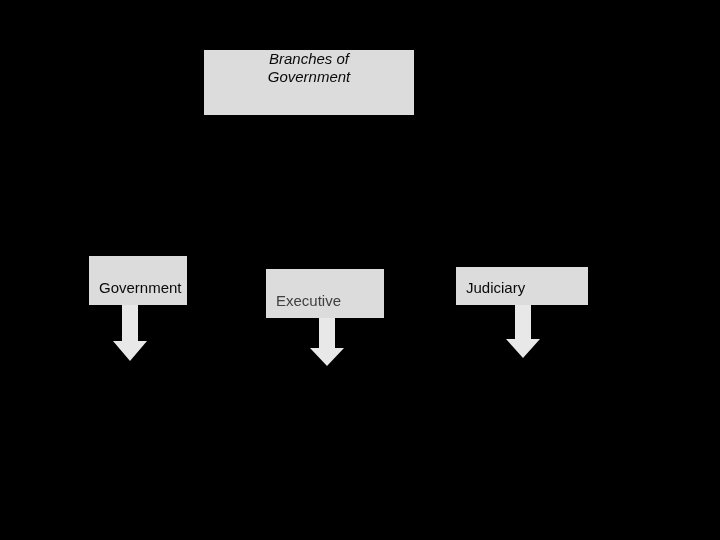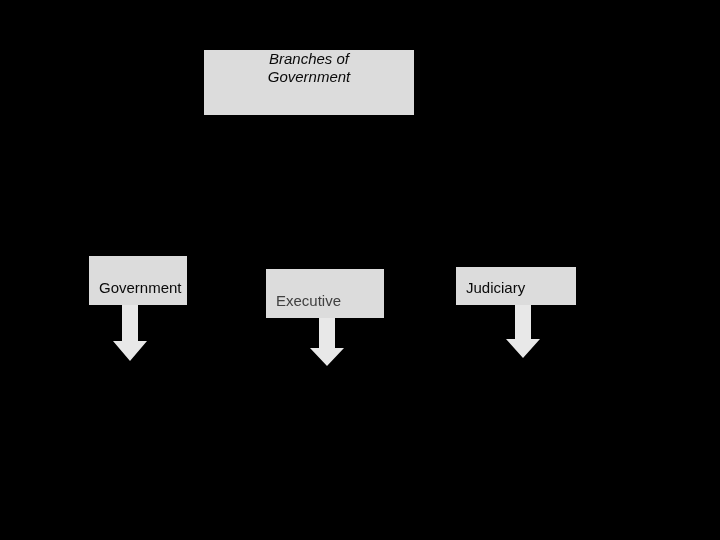--- a/index.html
+++ b/index.html
@@ -72,21 +72,21 @@
 
   <div class="node-box leaf-node" id="branch-node-1" style="left: 266px; top: 269px; width: 118px; height: 49px; background: rgb(220, 220, 220); color: #404040;">
     <span class="node-label">Executive</span>
   </div>
   <span class="flow-arrow" id="branch-arrow-1" style="left: 310px; top: 318px;">
     <svg width="34" height="48" viewBox="0 0 34 48" aria-hidden="true">
       <polygon points="9,0 25,0 25,30 34,30 17,48 0,30 9,30" fill="#e8e8e8"></polygon>
     </svg>
   </span>
 
-  <div class="node-box leaf-node" id="branch-node-2" style="left: 456px; top: 267px; width: 120px; height: 38px; background: rgb(220, 220, 220); color: rgb(10, 10, 10);">
+  <div class="node-box leaf-node" id="branch-node-2" style="left: 456px; top: 267px; width: 132px; height: 38px; background: rgb(220, 220, 220); color: rgb(10, 10, 10);">
     <span class="node-label">Judiciary</span>
   </div>
   <span class="flow-arrow" id="branch-arrow-2" style="left: 506px; top: 305px;">
     <svg width="34" height="53" viewBox="0 0 34 53" aria-hidden="true">
       <polygon points="9,0 25,0 25,34 34,34 17,53 0,34 9,34" fill="#e8e8e8"></polygon>
     </svg>
   </span>
 
 </div>
 

